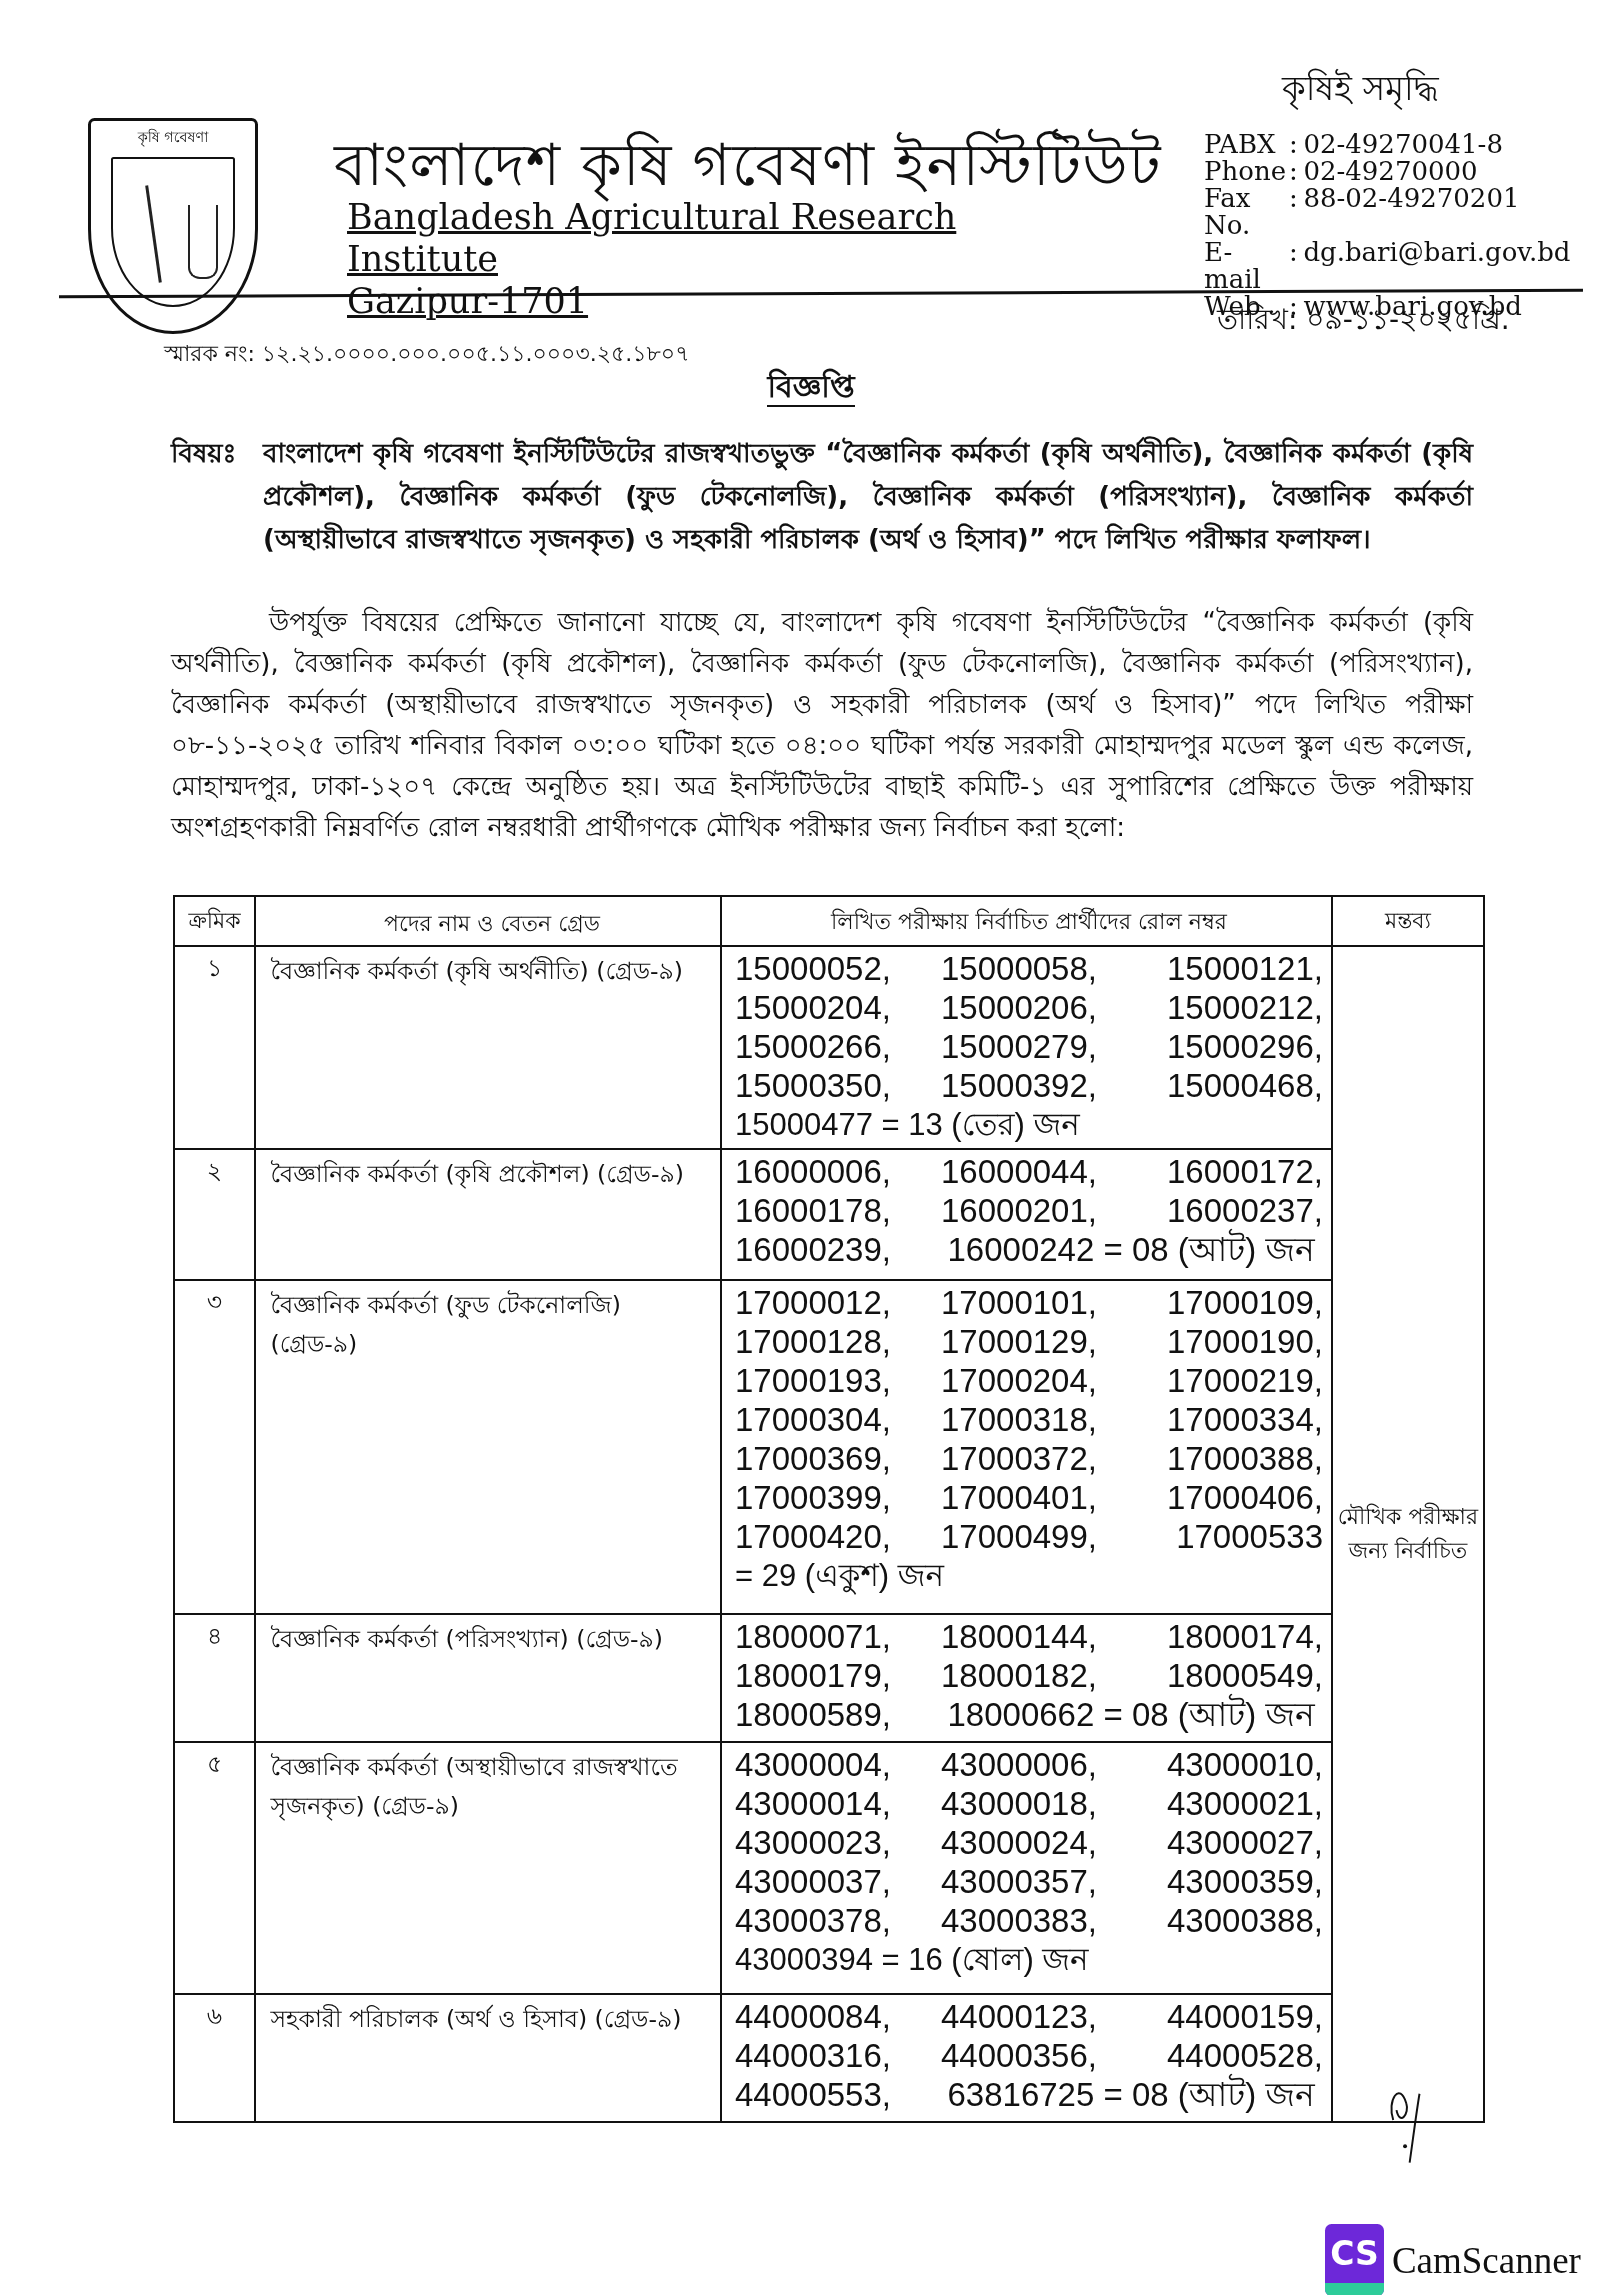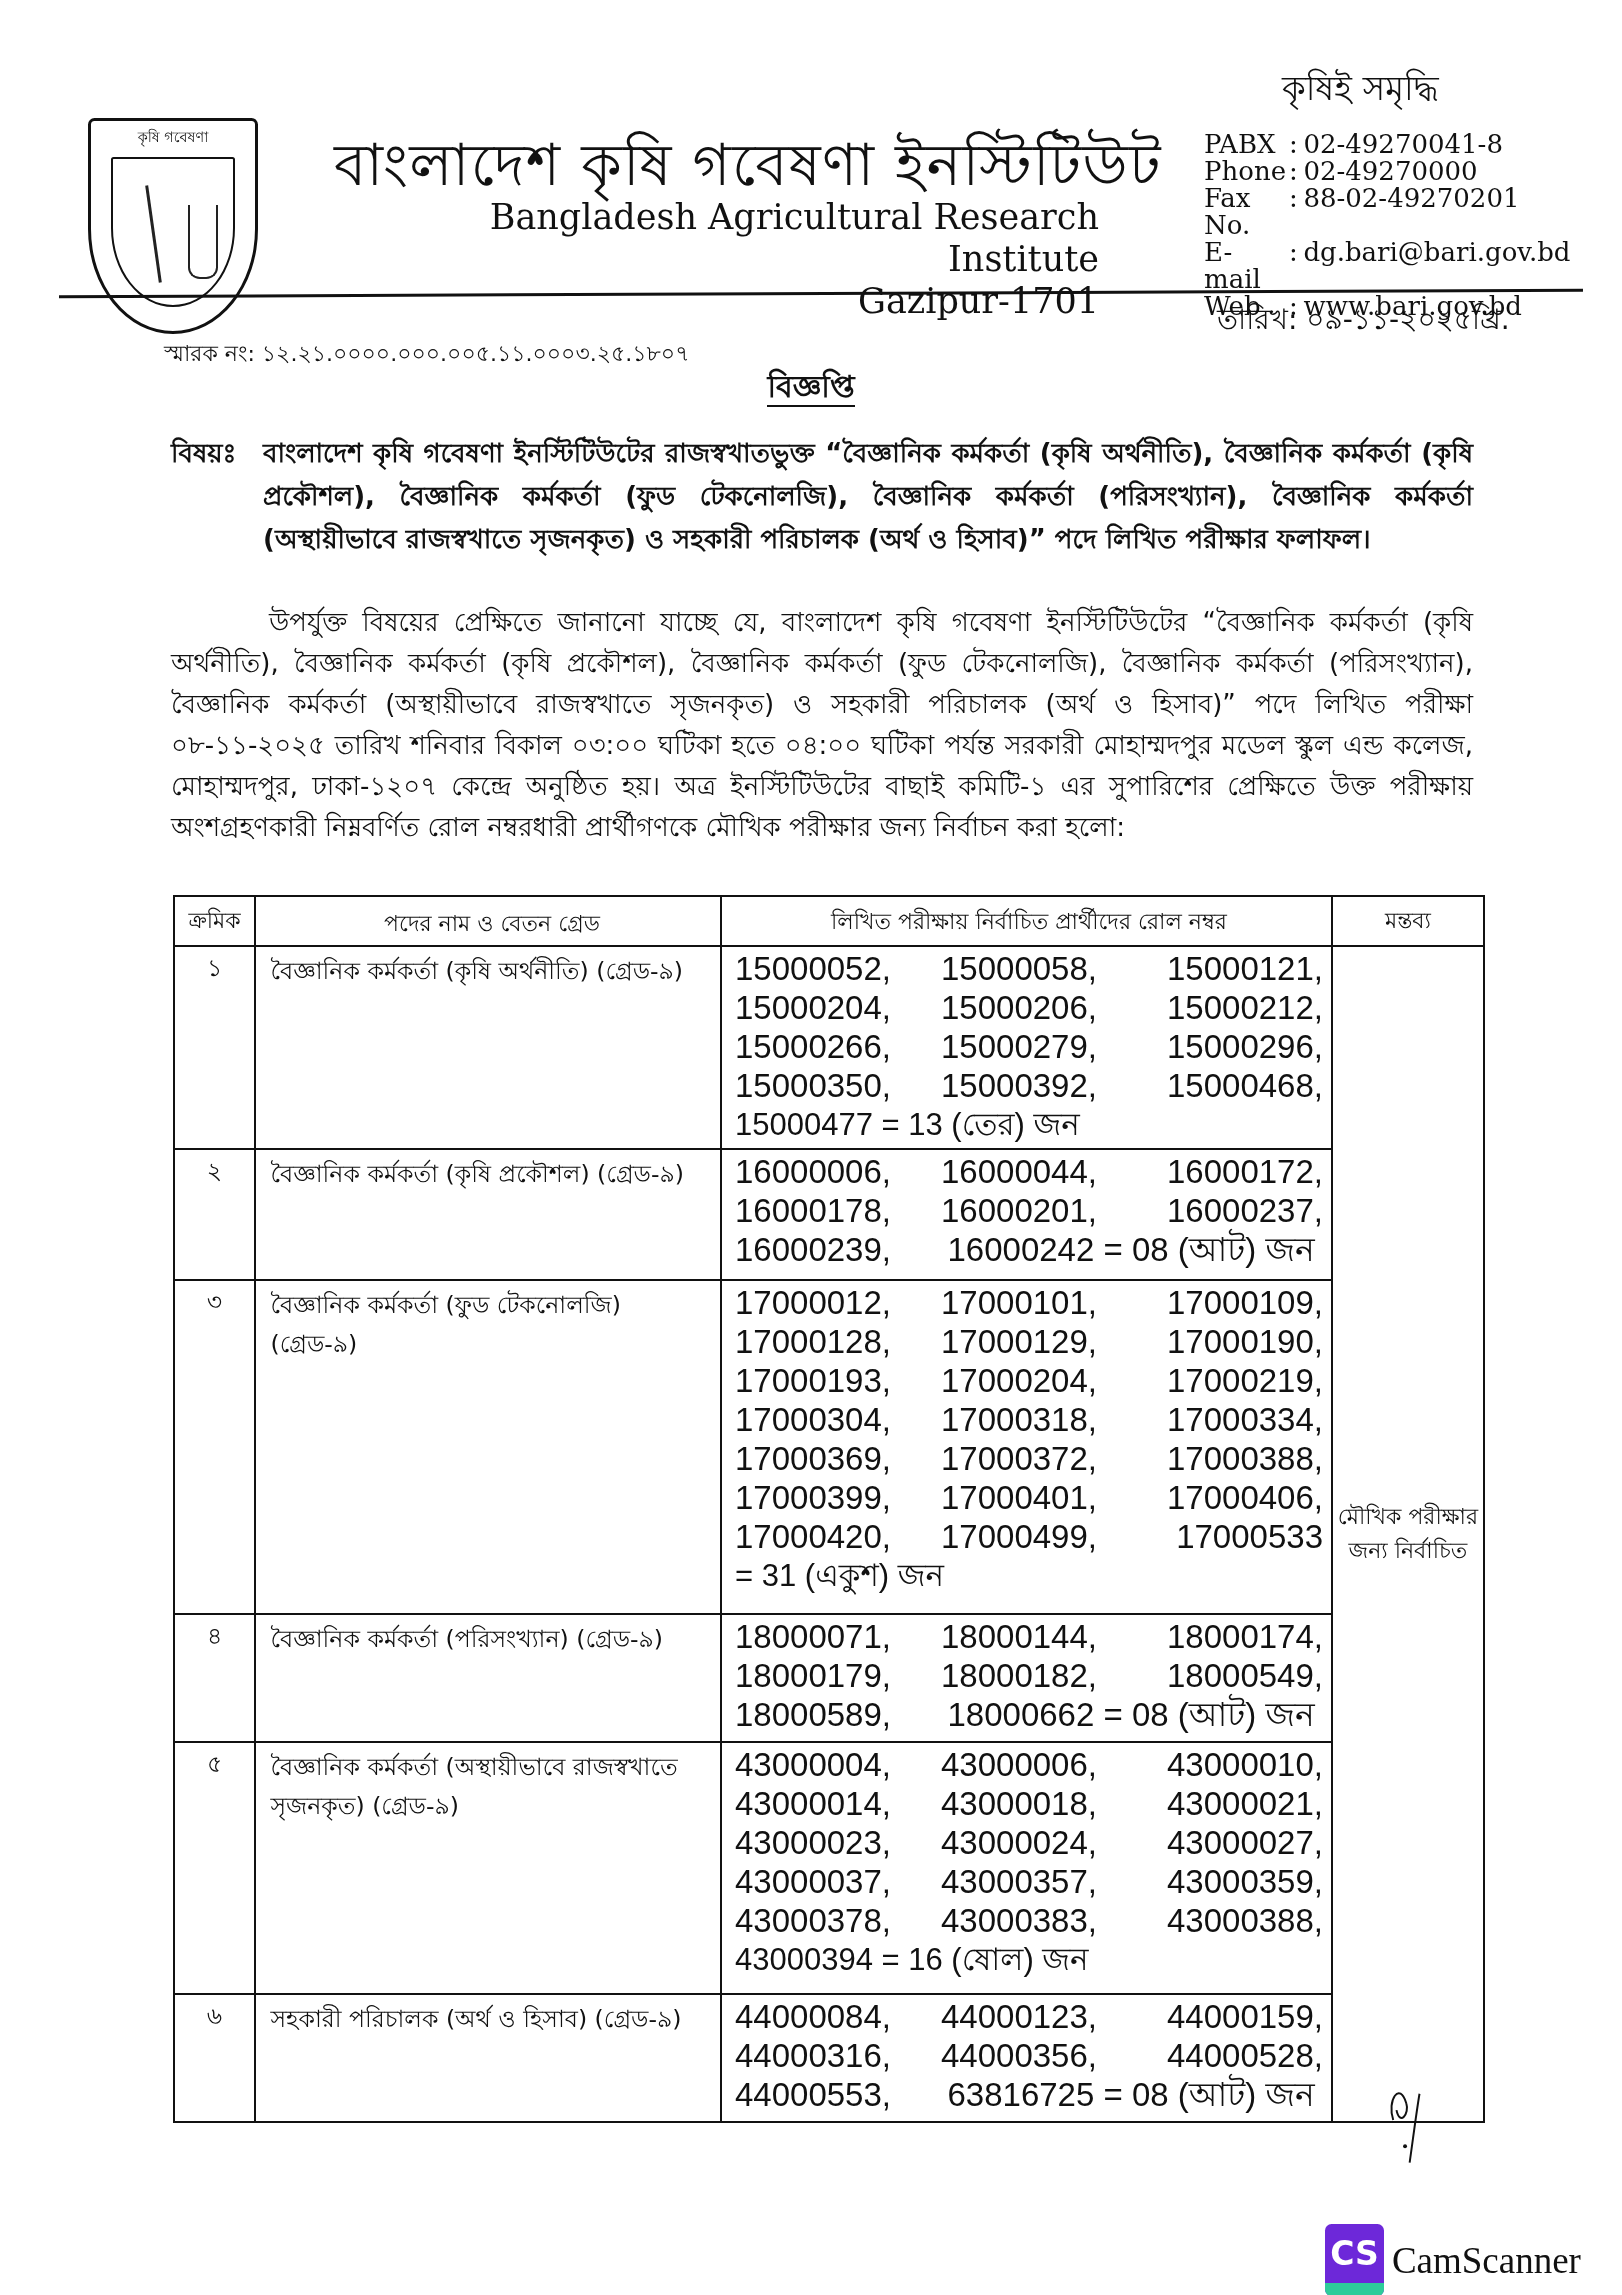--- a/index.html
+++ b/index.html
@@ -5,21 +5,21 @@
   html, body { margin:0; padding:0; background:#ffffff; }
   body { width:1622px; height:2295px; position:relative; overflow:hidden; color:#111; font-family:"DejaVu Sans", sans-serif; }
   .abs { position:absolute; }
   
   .logo { left:88px; top:118px; width:170px; height:216px; border:3.3px solid #111; border-radius:6.5px 6.5px 85px 85px / 6.5px 6.5px 105px 105px; box-sizing:border-box; }
   .logo-inner { position:absolute; left:19.6px; top:36px; width:124px; height:150px; border:2px solid #111; border-radius:2.6px 2.6px 62px 62px / 2.6px 2.6px 79px 79px; box-sizing:border-box; }
   .logo-top { position:absolute; left:0; right:0; top:5.2px; text-align:center; font-size:14.4px; }
   .logo-stem { position:absolute; left:39px; top:26px; width:2.6px; height:98px; background:#222; transform:rotate(-8deg); }
   .logo-flask { position:absolute; left:75px; top:46px; width:26px; height:72px; border:2px solid #222; border-top:none; border-radius:0 0 11.8px 11.8px; }
   .bn-title { left:334px; top:121px; font-size:58px; font-family:"DejaVu Serif", serif; letter-spacing:1.3px; }
-  .en-title { left:347px; top:196px; width:752px; text-align:right; font-size:35px; font-family:"DejaVu Serif", serif; line-height:42px; }
+  .en-title { left:347px; top:196px; width:752px; text-align:left; font-size:35px; font-family:"DejaVu Serif", serif; line-height:42px;text-decoration:underline; }
   .motto { left:1282px; top:62px; font-size:34px; font-family:"DejaVu Serif", serif; }
   .contact { left:1204px; top:131px; font-size:26px; line-height:27px; font-family:"DejaVu Serif", serif; }
   .contact .row { display:flex; }
   .contact .k { width:85px; }
   .contact .sep { width:14.4px; }
   .rule { left:59px; top:292px; width:1524px; height:3.3px; background:#111; transform:rotate(-0.25deg); }
   .memo { left:164px; top:298px; font-size:22px;margin-top:38px; }
   .date { left:1217px; top:298px; font-size:28px; }
   .notice-title { left:0; width:1622px; top:363px; text-align:center; font-size:30px; font-weight:bold; }
   .notice-title span { border-bottom:2.6px solid #111; padding-bottom:1.3px; }
@@ -170,21 +170,21 @@
             <span>17000372,</span>
             <span>17000388,</span>
             <span>17000399,</span>
             <span>17000401,</span>
             <span>17000406,</span>
             <span>17000420,</span>
             <span>17000499,</span>
             <span>17000533</span>
             <span></span>
             <span></span>
-            <span class="total" style="grid-column: 1 / span 3; text-align: left;">= 31 (একুশ) জন</span>
+            <span class="total" style="grid-column: 1 / span 3; text-align: left;">= 29 (একুশ) জন</span>
           </div>
         </td>
       </tr>
       <tr style="height: 128px;">
         <td class="c-sl">৪</td>
         <td class="c-post">বৈজ্ঞানিক কর্মকর্তা (পরিসংখ্যান) (গ্রেড-৯)</td>
         <td class="c-rolls">
           <div class="rolls">
             <span>18000071,</span>
             <span>18000144,</span>

